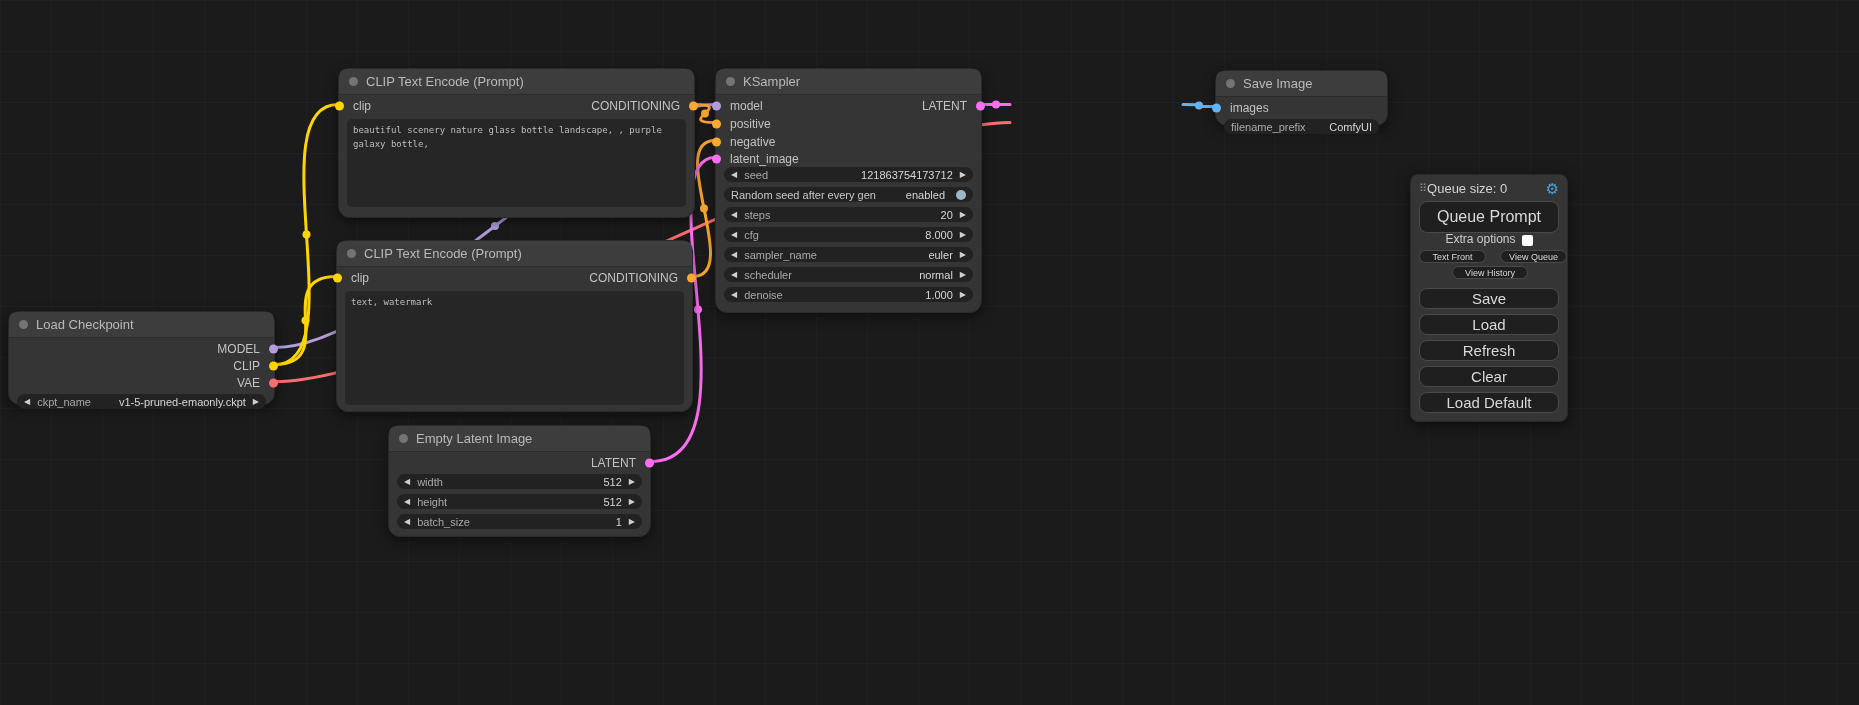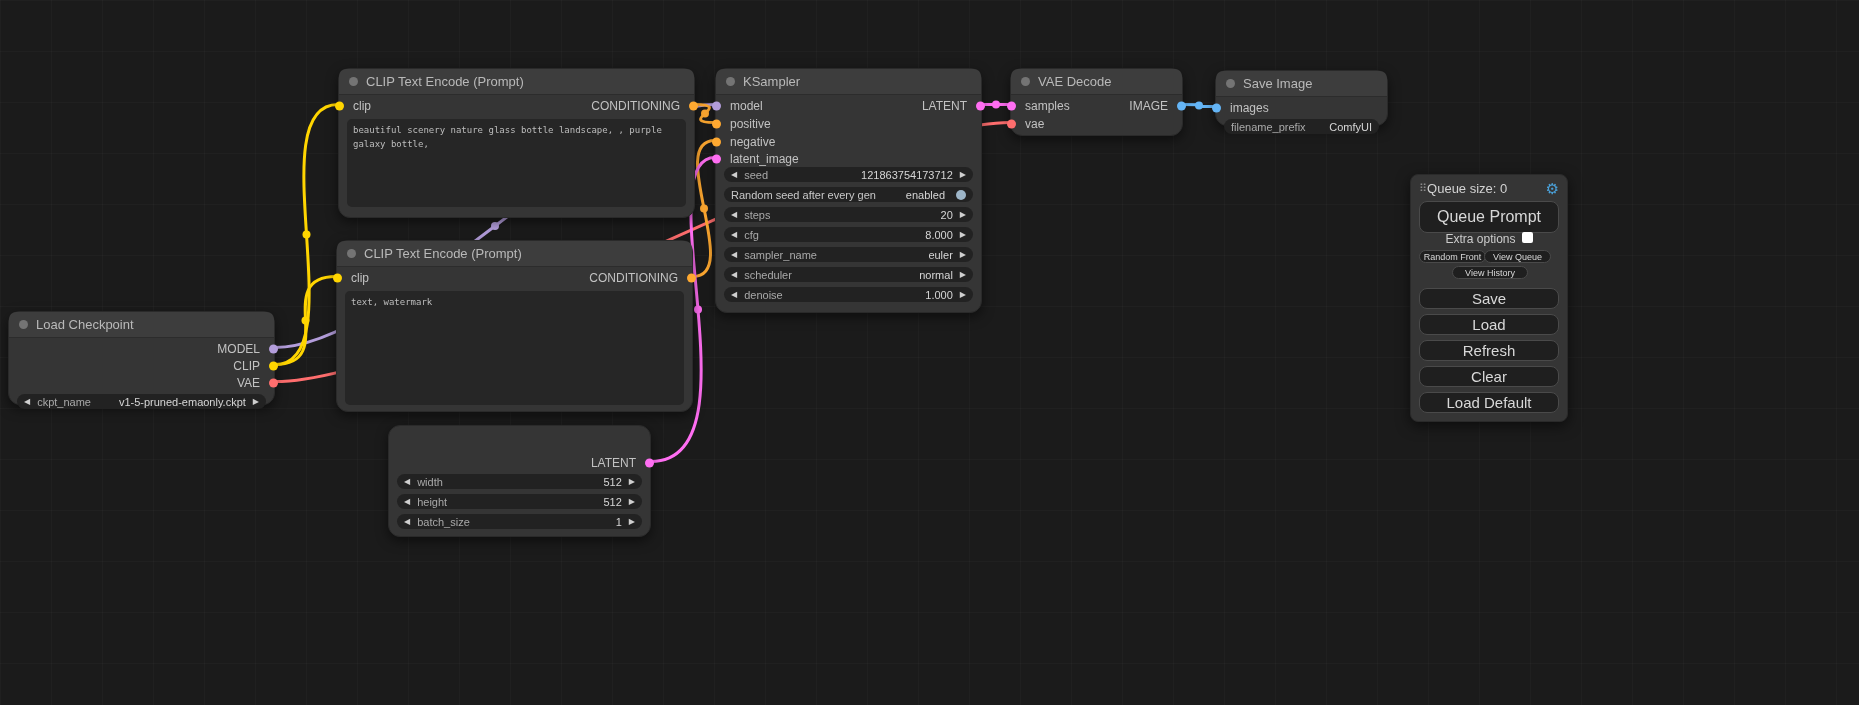--- a/index.html
+++ b/index.html
@@ -42,21 +42,21 @@
   .qpanel{position:absolute;left:1410px;top:174px;width:158px;height:248px;z-index:3;
     background:#353535;border:1px solid #2a2a2a;border-radius:8px;box-shadow:0 4px 14px rgba(0,0,0,.55)}
   .qheader{position:absolute;top:4px;left:8px;right:8px;height:18px;display:flex;align-items:center}
   .drag-dots{color:#8a8a8a;font-size:11px;cursor:move}
   .qsize{flex:1;font-size:13px;color:#d2d2d2}
   .gear{font-size:15px;color:var(--c-gear);line-height:1}
   .qbtn{position:absolute;left:8px;right:8px;background:#1f1f1f;border:1px solid #4a4a4a;
     border-radius:8px;color:#d8d8d8;display:flex;align-items:center;justify-content:center;
     font-family:inherit;cursor:pointer}
   .qbtn.small{height:13px;font-size:9px;border-radius:7px}
-  .extra-row{position:absolute;top:57px;left:0;right:0;display:flex;align-items:flex-start;
+  .extra-row{position:absolute;top:57px;left:0;right:0;display:flex;align-items:flex-end;
     justify-content:center;gap:6px;font-size:12px;color:#cccccc}
   .checkbox{width:11px;height:11px;background:#ffffff;border-radius:2px;display:inline-block}
 </style>
 </head>
 <body>
 
 <div class="canvas">
 
   <svg id="wires" width="1859" height="705" viewBox="0 0 1859 705">
     <g fill="none" stroke-width="3" stroke-linecap="round">
@@ -134,20 +134,24 @@
       <span>clip</span>
     </div>
     <div class="slot out" style="top:28px">
       <span>CONDITIONING</span>
       <span class="dot" style="background:var(--c-conditioning)"></span>
     </div>
     <div class="textbox" style="top:50px;height:114px">text, watermark</div>
   </div>
 
   <div class="node" style="left:388px;top:425px;width:263px;height:112px">
+    <div class="node-title">
+      <span class="title-dot"></span>
+      <span class="title-text">Empty Latent Image</span>
+    </div>
     <div class="slot out" style="top:28px">
       <span>LATENT</span>
       <span class="dot" style="background:var(--c-latent)"></span>
     </div>
     <div class="widget" style="top:48px">
       <span class="warrow">◀</span>
       <span class="wlabel">width</span>
       <span class="wvalue">512</span>
       <span class="warrow">▶</span>
     </div>
@@ -226,38 +230,20 @@
       <span class="warrow">▶</span>
     </div>
     <div class="widget" style="top:218px">
       <span class="warrow">◀</span>
       <span class="wlabel">denoise</span>
       <span class="wvalue">1.000</span>
       <span class="warrow">▶</span>
     </div>
   </div>
 
-  <div class="node" style="left:1010px;top:68px;width:173px;height:68px">
-    <div class="node-title">
-      <span class="title-dot"></span>
-      <span class="title-text">VAE Decode</span>
-    </div>
-    <div class="slot in" style="top:28px">
-      <span class="dot" style="background:var(--c-latent)"></span>
-      <span>samples</span>
-    </div>
-    <div class="slot in" style="top:46px">
-      <span class="dot" style="background:var(--c-vae)"></span>
-      <span>vae</span>
-    </div>
-    <div class="slot out" style="top:28px">
-      <span>IMAGE</span>
-      <span class="dot" style="background:var(--c-image)"></span>
-    </div>
-  </div>
 
   <div class="node" style="left:1215px;top:70px;width:173px;height:56px">
     <div class="node-title">
       <span class="title-dot"></span>
       <span class="title-text">Save Image</span>
     </div>
     <div class="slot in" style="top:28px">
       <span class="dot" style="background:var(--c-image)"></span>
       <span>images</span>
     </div>
@@ -271,22 +257,22 @@
     <div class="qheader">
       <span class="drag-dots">⠿</span>
       <span class="qsize">Queue size: 0</span>
       <span class="gear">⚙</span>
     </div>
     <button class="qbtn" style="top:26px;height:32px;font-size:16px">Queue Prompt</button>
     <div class="extra-row">
       <span>Extra options</span>
       <span class="checkbox"></span>
     </div>
-    <button class="qbtn small" style="top:75px;left:8px;right:auto;width:67px">Random Front</button>
-    <button class="qbtn small" style="top:75px;left:auto;right:16px;width:67px">View Queue</button>
+    <button class="qbtn small" style="top:75px;left:8px;right:auto;width:67px">Text Front</button>
+    <button class="qbtn small" style="top:75px;left:auto;right:0;width:67px">View Queue</button>
     <button class="qbtn small" style="top:91px;left:41px;right:auto;width:76px">View History</button>
     <button class="qbtn" style="top:113px;height:21px;font-size:15px">Save</button>
     <button class="qbtn" style="top:139px;height:21px;font-size:15px">Load</button>
     <button class="qbtn" style="top:165px;height:21px;font-size:15px">Refresh</button>
     <button class="qbtn" style="top:191px;height:21px;font-size:15px">Clear</button>
     <button class="qbtn" style="top:217px;height:21px;font-size:15px">Load Default</button>
   </div>
 
 </div>
 

